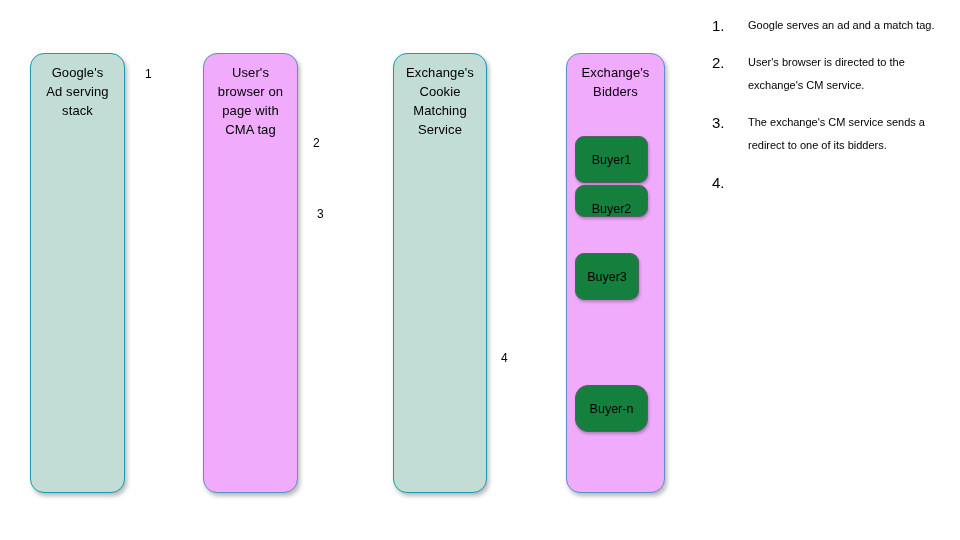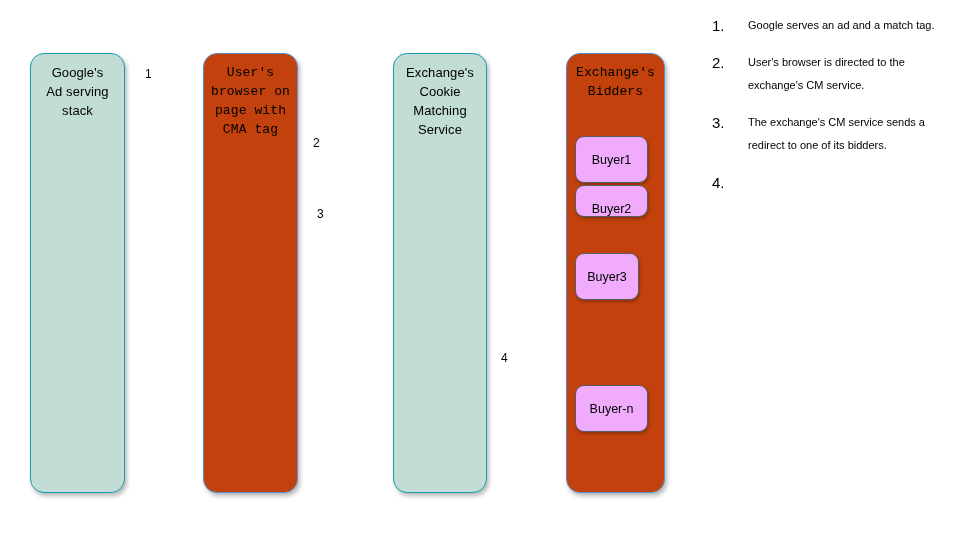--- a/index.html
+++ b/index.html
@@ -18,28 +18,28 @@
     box-sizing:border-box;
     border-radius:14px;
     box-shadow:2px 3px 4px rgba(0,0,0,0.28);
     text-align:center;
     font-size:13px;
     line-height:19px;
     padding-top:9px;
     letter-spacing:.1px;
   }
   .lane.green{ background:#c1ddd5; border:1.4px solid #1a9cb0;margin-left:12px; }
-  .lane.blue { background:#c2410c; border:1.4px solid #5b8fc9;font-family:Liberation Mono, monospace; }
+  .lane.blue { background:#f0abfc; border:1.4px solid #5b8fc9; }
   .lane .lane-label{ display:block; white-space:pre-line; }
 
   
   .buyer{
     position:absolute;
     box-sizing:border-box;
-    background:#f0abfc;
+    background:#15803d;
     border:1.1px solid #555f63;
     border-radius:9px;
     font-size:12.5px;
     line-height:47px;
     text-align:center;
     box-shadow:1px 2px 3px rgba(0,0,0,0.25);
   }
 
   
   .arrow-svg{position:absolute;left:0;top:0;width:960px;height:540px;pointer-events:none;}
@@ -97,21 +97,21 @@
   </div>
 
   <div class="lane blue" style="left:566px;top:53px;width:99px;height:440px;">
     <span class="lane-label">Exchange's
 Bidders</span>
   </div>
 
   <div class="buyer" style="left:575px;top:136px;width:73px;height:47px;">Buyer1</div>
   <div class="buyer" style="left:575px;top:185px;width:73px;height:32px;">Buyer2</div>
   <div class="buyer" style="left:575px;top:253px;width:64px;height:47px;">Buyer3</div>
-  <div class="buyer" style="left:575px;top:385px;width:73px;height:47px;">Buyer-n</div>
+  <div class="buyer" style="left:575px;top:385px;width:73px;height:47px;border-radius:13px;">Buyer-n</div>
 
   <svg class="arrow-svg" viewBox="0 0 960 540">
     <defs>
       <marker id="ah-r" markerWidth="9" markerHeight="8" refX="8.6" refY="4" orient="auto" markerUnits="userSpaceOnUse">
         <path d="M0,0 L9,4 L0,8 z" fill="#118ca4"></path>
       </marker>
       <marker id="ah-l" markerWidth="9" markerHeight="8" refX="8.6" refY="4" orient="auto" markerUnits="userSpaceOnUse">
         <path d="M0,0 L9,4 L0,8 z" fill="#118ca4"></path>
       </marker>
       <filter id="softshadow" x="-20%" y="-60%" width="150%" height="260%">

